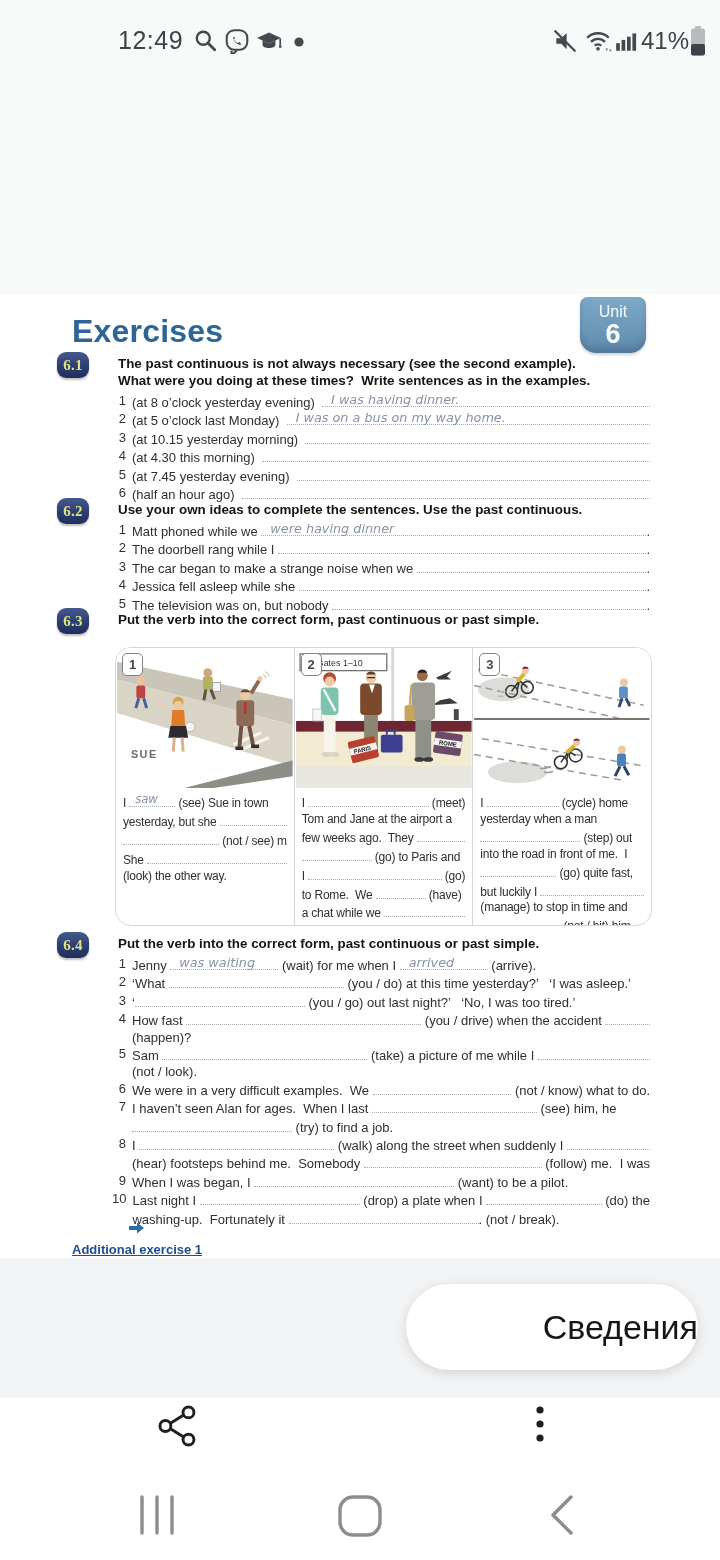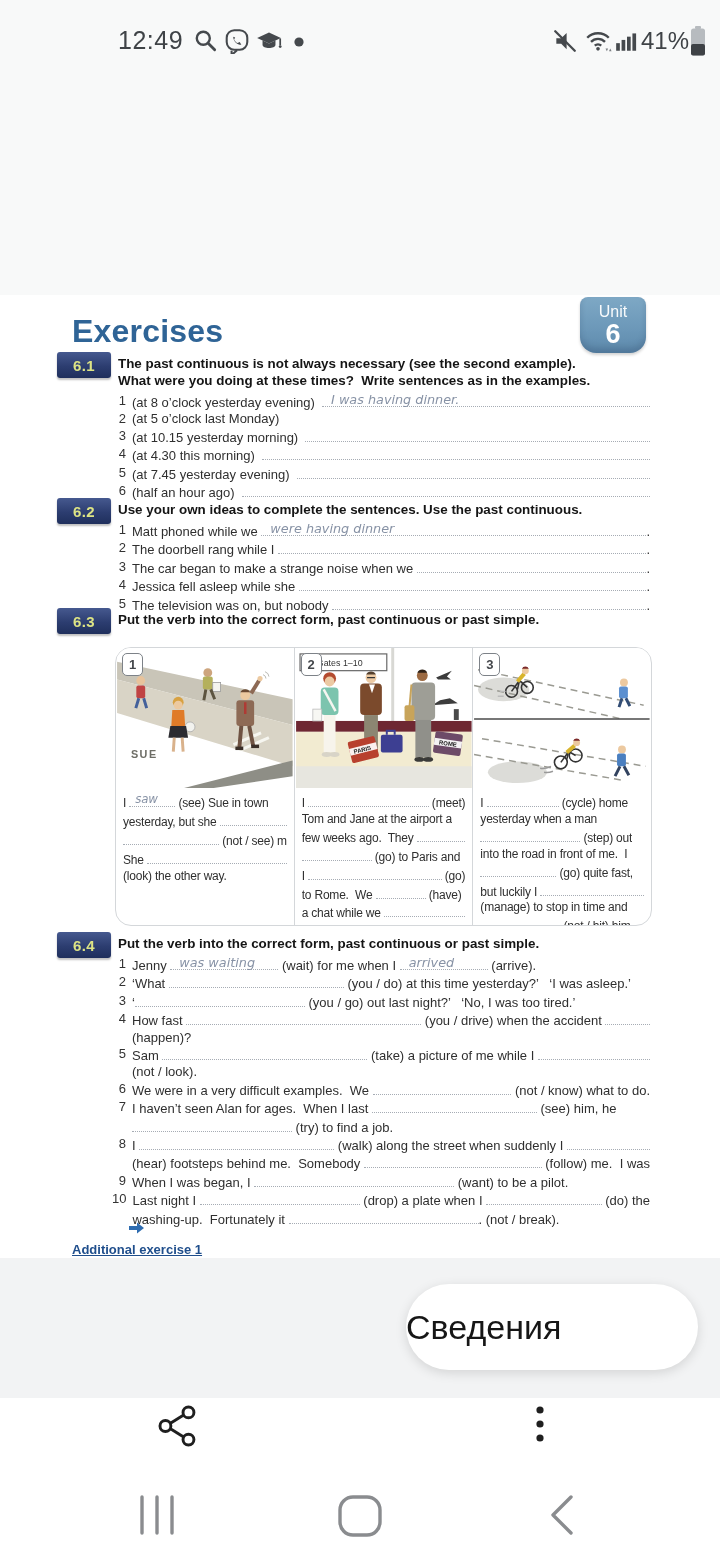--- a/index.html
+++ b/index.html
@@ -14,24 +14,24 @@
   
   .page{position:absolute;left:0;top:295px;width:720px;height:963px;background:#ffffff;}
   .page-title{position:absolute;left:72px;top:18px;font-size:32px;font-weight:600;color:#2f6496;letter-spacing:.2px;}
   .unit-badge{position:absolute;left:580px;top:2px;width:66px;height:56px;border-radius:8px 8px 16px 16px;
     background:linear-gradient(180deg,#7ea8c5 0%,#6b97b8 60%,#5d89ab 100%);
     box-shadow:inset 0 -5px 6px rgba(20,40,70,.18),0 2px 3px rgba(0,0,0,.18);
     display:flex;flex-direction:column;align-items:center;justify-content:center;color:#fff;}
   .unit-badge .u1{font-size:16px;opacity:.95;}
   .unit-badge .u2{font-size:27px;font-weight:600;line-height:26px;}
   .ex{position:absolute;left:0;width:720px;}
-  .exbadge{position:absolute;left:57px;top:-3px;width:54px;height:26px;border-radius:3px;
+  .exbadge{position:absolute;left:57px;top:-3px;width:32px;height:26px;border-radius:9px;
     background:linear-gradient(180deg,#46598f 0%,#2c3d70 55%,#1f2f5c 100%);
     box-shadow:0 2px 2px rgba(0,0,0,.25);
-    color:#dde485;font-size:15px;font-weight:700;display:flex;align-items:center;justify-content:center;letter-spacing:.3px;}
+    color:#dde485;font-size:15px;font-weight:700;display:flex;align-items:center;justify-content:center;letter-spacing:.3px;font-family:Liberation Serif, serif;}
   .exinstr{margin-left:118px;width:535px;}
   .instr-line{font-size:13.4px;line-height:17px;font-weight:700;color:#151515;white-space:pre;}
   .exitems{margin-left:112px;width:538px;margin-top:4px;}
   .item{display:flex;align-items:flex-start;}
   .inum{flex:0 0 14px;text-align:right;padding-right:6px;font-size:13px;line-height:16.4px;color:#333;}
   .ibody{flex:1 1 auto;min-width:0;}
   .iline{display:flex;align-items:baseline;line-height:16.4px;font-size:13px;color:#2f2f2f;}
   .seg{white-space:pre;flex:0 1 auto;min-width:0;overflow:hidden;}
   .blank{display:inline-block;height:13px;border-bottom:1.4px dotted #a6acb4;position:relative;flex:0 0 auto;}
   .blank.fill{flex:1 1 auto;}
@@ -45,21 +45,21 @@
   .pic{display:block;width:100%;height:140px;}
   .ptext{padding:5px 7px 0 7px;}
   .ptext .iline{font-size:12px;line-height:15.9px;letter-spacing:-.2px;}
   .ptext .ans{font-size:11.8px;left:6px;}
   
   .addlink{position:absolute;left:72px;top:926px;display:flex;align-items:center;gap:7px;flex-direction:column;}
   .addlink .txt{font-size:13px;font-weight:700;color:#1f4e8c;text-decoration:underline;}
   
   .lower-band{position:absolute;left:0;top:1258px;width:720px;height:140px;background:#f2f3f4;}
   .details-pill{position:absolute;left:406px;top:1284px;width:292px;height:86px;border-radius:43px;background:#ffffff;
-    box-shadow:0 3px 12px rgba(0,0,0,.13);display:flex;align-items:center;justify-content:flex-start;
+    box-shadow:0 3px 12px rgba(0,0,0,.13);display:flex;align-items:center;justify-content:flex-end;
     font-size:34px;color:#161616;}
   .toolbar{position:absolute;left:0;top:1398px;width:720px;height:64px;background:#ffffff;}
   .navbar{position:absolute;left:0;top:1462px;width:720px;height:98px;background:#ffffff;}
 </style>
 </head>
 <body>
 
 <div class="screen">
   <div class="top-bg"></div>
 
@@ -132,20 +132,23 @@
                   <span class="ans">I was having dinner.</span>
                 </span>
               </div>
             </div>
           </div>
           <div class="item">
             <span class="inum">2</span>
             <div class="ibody">
               <div class="iline">
                 <span class="seg">(at 5 o’clock last Monday)  </span>
+                <span class="blank fill">
+                  <span class="ans">I was on a bus on my way home.</span>
+                </span>
               </div>
             </div>
           </div>
           <div class="item">
             <span class="inum">3</span>
             <div class="ibody">
               <div class="iline">
                 <span class="seg">(at 10.15 yesterday morning)  </span>
                 <span class="blank fill"></span>
               </div>

